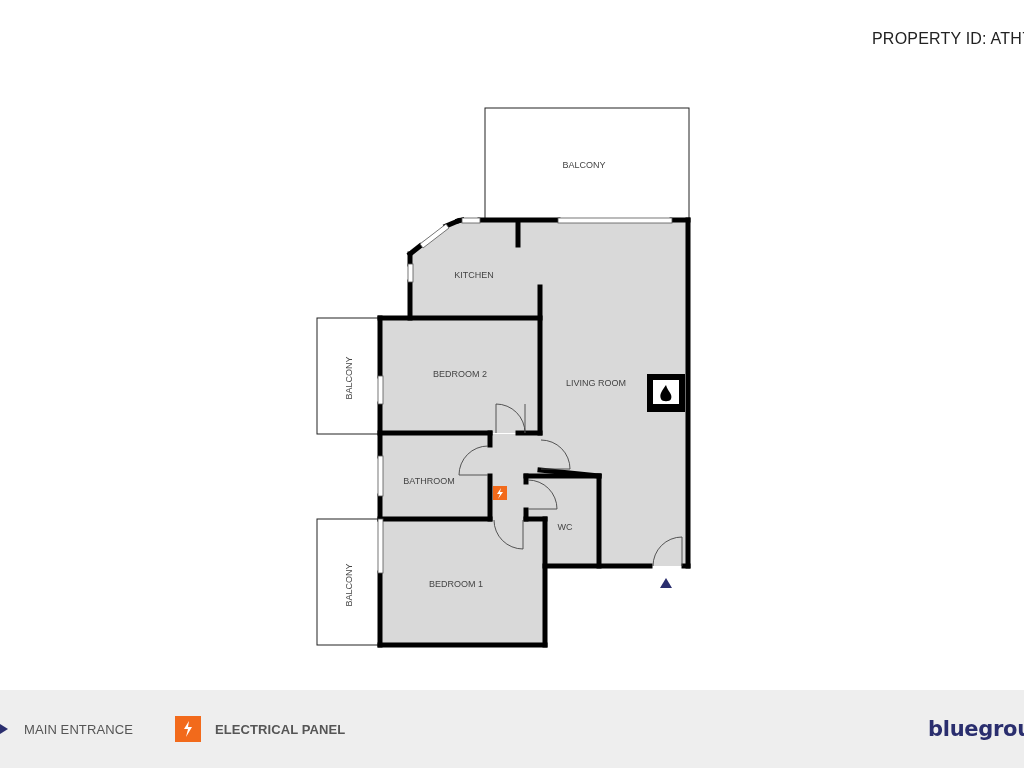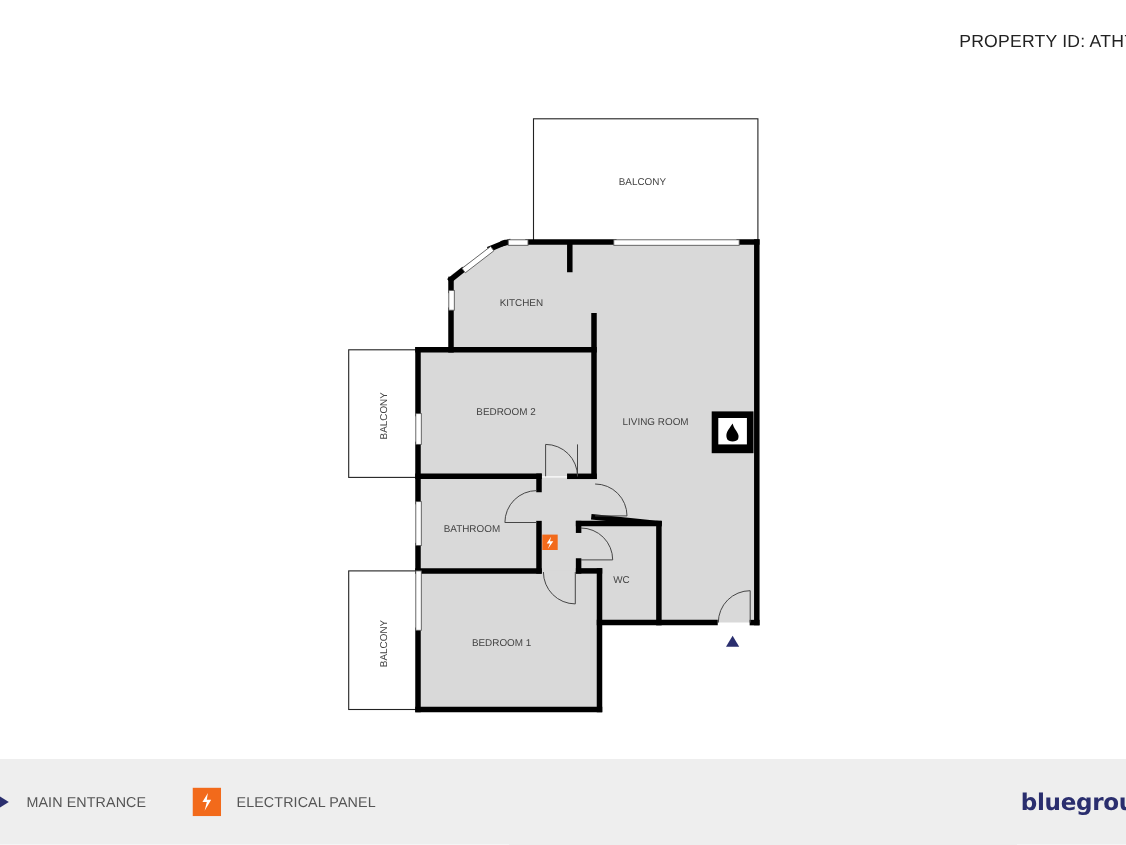--- a/index.html
+++ b/index.html
@@ -126,21 +126,21 @@
   <text class="room-label" x="352" y="585" text-anchor="middle" transform="rotate(-90 352 585)">BALCONY</text>
 </svg>
 
 <div class="footer">
   <div class="legend-item" style="left:0;">
     <svg width="10" height="12" viewBox="0 0 10 12" style="margin-right:14px;">
         <polygon points="0,1 8,6 0,11" fill="#2a2e6e"></polygon>
       </svg>
     <span class="legend-text">MAIN ENTRANCE</span>
   </div>
-  <div class="legend-item" style="left:175px;">
+  <div class="legend-item" style="left:175px;font-weight:bold;">
     <svg width="26" height="26" viewBox="0 0 26 26" style="margin-right:14px;">
       <rect x="0" y="0" width="26" height="26" fill="#f26a1b"></rect>
       <path d="M14,5 L9,13 L13,13 L11,21 L17,11 L13,11 Z" fill="#fff"></path>
     </svg>
     <span class="legend-text">ELECTRICAL PANEL</span>
   </div>
 </div>
 <div class="brand">bluegroun</div>
 
 </body></html>

